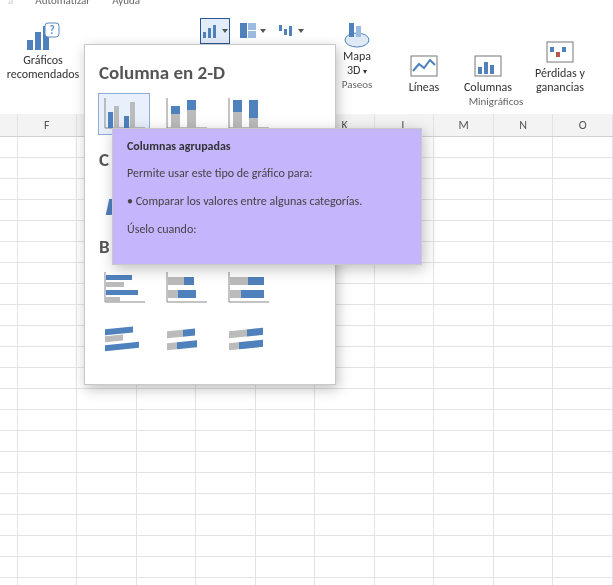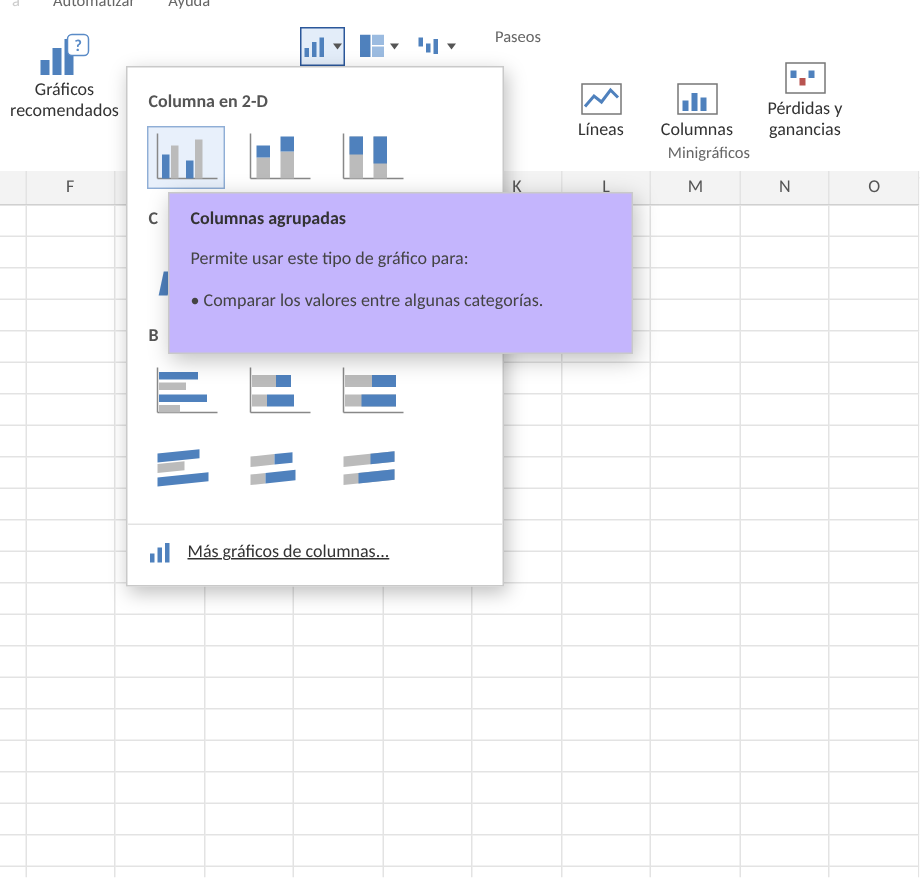--- a/index.html
+++ b/index.html
@@ -149,21 +149,21 @@
   left: 84px;
   width: 222px;
   background: #fff;
   border: 1px solid #c9c9c9;
   box-shadow: 2px 4px 12px rgba(0,0,0,0.25);
   padding: 12px 14px 8px 14px;
   z-index: 10;
 }
 .dropdown .section-title {
   font-weight: 600;
-  font-size: 12px;
+  font-size: 19px;
   color: #555;
   margin: 4px 0 10px 0;
 }
 .thumb-row {
   display: flex;
   gap: 12px;
   margin-bottom: 14px;
 }
 .thumb {
   width: 50px;
@@ -274,20 +274,29 @@
               <rect x="11" y="3" width="2" height="9" fill="#4f81bd"></rect>
             </svg>
         </div>
       </div>
     </div>
     <div class="launcher">↘</div>
   </div>
   <div class="sep"></div>
 
   <div class="group">
+    <div class="big-btn" style="width:54px">
+      <svg width="30" height="30">
+        <ellipse cx="15" cy="20" rx="12" ry="7" fill="#e0eaf6" stroke="#4f81bd"></ellipse>
+        <rect x="7" y="3" width="5" height="14" fill="#4f81bd"></rect>
+          <rect x="14" y="6" width="5" height="11" fill="#9bbbe0"></rect>
+      </svg>
+      <span>Mapa</span>
+      <span><span>3D</span> <span style="font-size:8px">▾</span></span>
+    </div>
     <div class="group-label">Paseos</div>
   </div>
   <div class="sep"></div>
 
   <div class="group">
     <div class="group-body">
       <div class="big-btn" style="width:48px">
         <svg width="28" height="26">
             <rect x="1" y="1" width="26" height="20" fill="none" stroke="#777"></rect>
             <polyline points="3,16 9,9 14,13 20,5 25,10" fill="none" stroke="#4f81bd" stroke-width="2"></polyline>
@@ -739,27 +748,20 @@
           <g transform="skewY(-6)">
         <rect x="6" y="10" width="34" height="7" fill="#bbb"></rect>
             <rect x="24" y="10" width="16" height="7" fill="#4f81bd"></rect>
         <rect x="6" y="22" width="34" height="7" fill="#bbb"></rect>
             <rect x="16" y="22" width="24" height="7" fill="#4f81bd"></rect>
           </g>
       </svg>
     </div>
   </div>
 
-  <div class="dd-footer">
-    <svg width="16" height="16">
-        <rect x="1" y="9" width="3" height="6" fill="#4f81bd"></rect>
-        <rect x="6" y="5" width="3" height="10" fill="#4f81bd"></rect>
-        <rect x="11" y="2" width="3" height="13" fill="#4f81bd"></rect>
-      </svg>
-    <span class="link">Más gráficos de columnas...</span>
-  </div>
 </div>
 
 <div class="tooltip">
   <div class="tt-title">Columnas agrupadas</div>
   <p>Permite usar este tipo de gráfico para:</p>
   <p>• Comparar los valores entre algunas categorías.</p>
+  <p style="margin-top:10px">Úselo cuando:</p>
 </div>
 
 </body></html>

